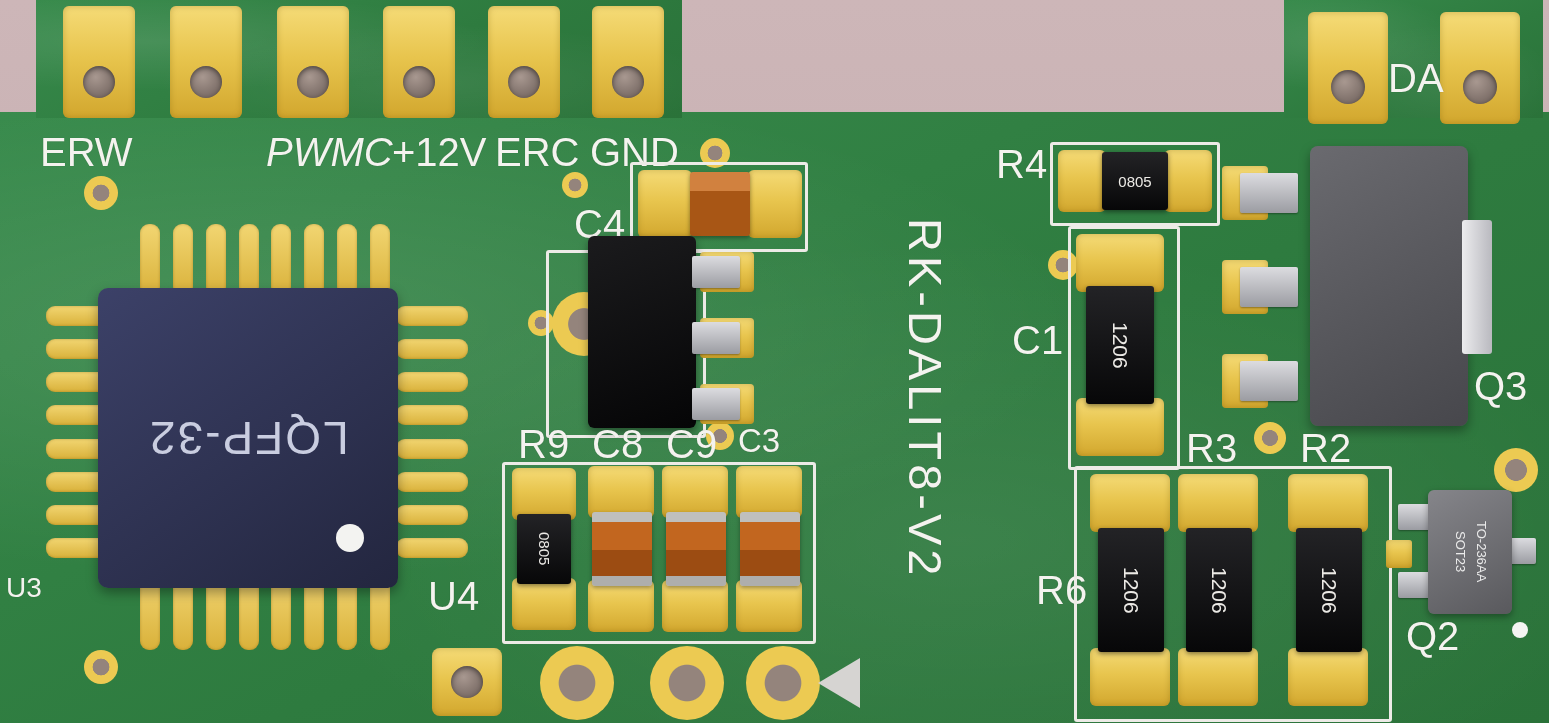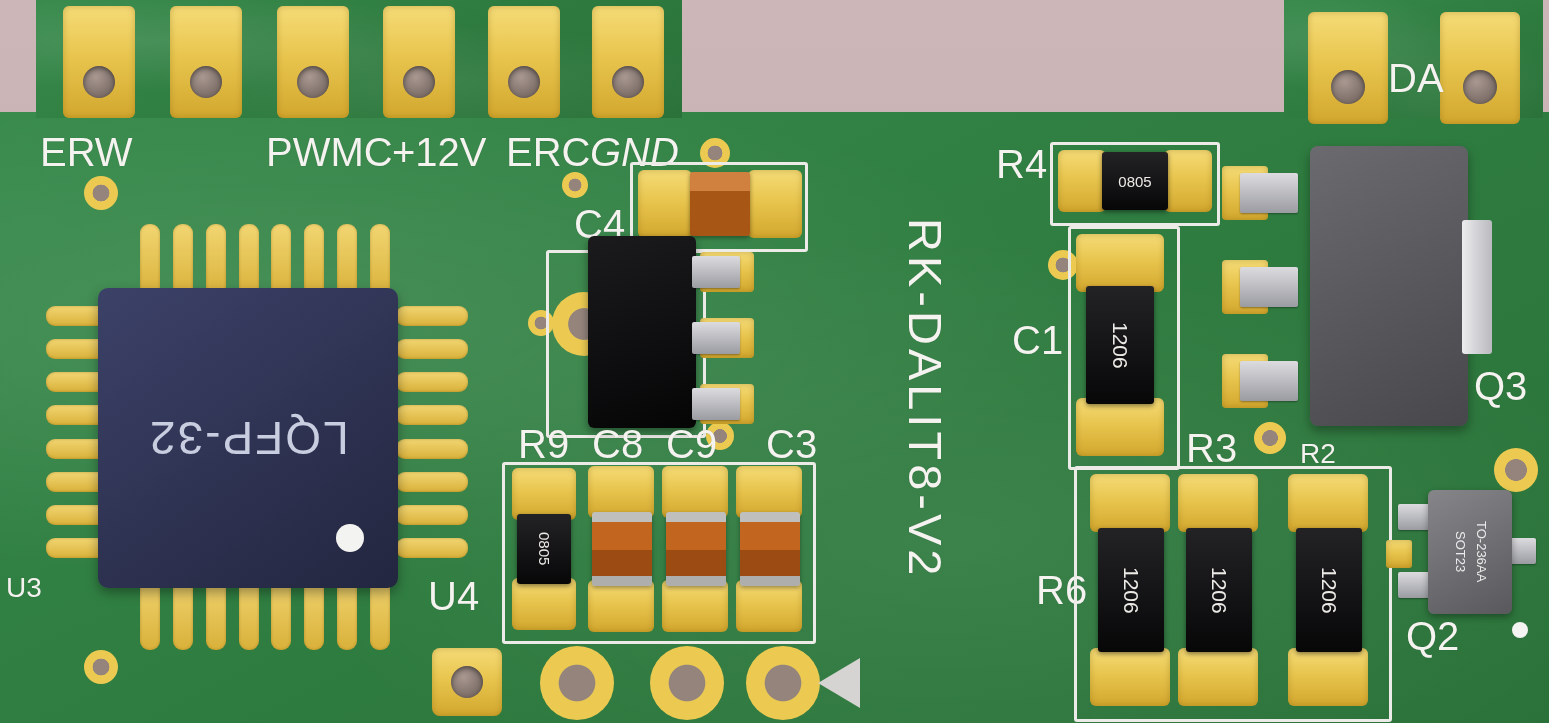--- a/index.html
+++ b/index.html
@@ -67,24 +67,24 @@
 
   <div class="pad" style="left:1308px;top:12px;width:80px;height:112px;">
       <span class="hole" style="left:23px;top:58px;width:34px;height:34px;"></span>
     </div>
   <div class="pad" style="left:1440px;top:12px;width:80px;height:112px;">
       <span class="hole" style="left:23px;top:58px;width:34px;height:34px;"></span>
     </div>
   <span class="silk" style="left:1388px;top:56px;font-size:40px;">DA</span>
 
   <span class="silk" style="left:40px;top:130px;font-size:40px;">ERW</span>
-  <span class="silk" style="left:266px;top:130px;font-size:40px;">PWMC</span>
+  <span class="silk" style="left:266px;top:130px;font-size:40px;font-style:italic;">PWMC</span>
   <span class="silk" style="left:392px;top:130px;font-size:40px;">+12V</span>
-  <span class="silk" style="left:495px;top:130px;font-size:40px;margin-left:11px;">ERC</span>
-  <span class="silk" style="left:590px;top:130px;font-size:40px;font-style:italic;">GND</span>
+  <span class="silk" style="left:495px;top:130px;font-size:40px;">ERC</span>
+  <span class="silk" style="left:590px;top:130px;font-size:40px;">GND</span>
 
   <span class="via" style="left:84px;top:176px;width:34px;height:34px;"></span>
   <span class="via" style="left:562px;top:172px;width:26px;height:26px;"></span>
   <span class="via" style="left:700px;top:138px;width:30px;height:30px;"></span>
   <span class="via" style="left:84px;top:650px;width:34px;height:34px;"></span>
   <span class="via" style="left:528px;top:310px;width:26px;height:26px;"></span>
   <span class="via" style="left:706px;top:422px;width:28px;height:28px;"></span>
   <span class="via" style="left:1048px;top:250px;width:30px;height:30px;"></span>
   <span class="via" style="left:1254px;top:422px;width:32px;height:32px;"></span>
   <span class="via" style="left:1494px;top:448px;width:44px;height:44px;"></span>
@@ -155,21 +155,21 @@
   <div style="position:absolute;left:588px;top:236px;width:108px;height:192px;border-radius:6px;
               background:linear-gradient(160deg,#1b1b1d,#050506);
               box-shadow:0 4px 9px rgba(0,0,0,.4);"></div>
   <div class="lead" style="left:692px;top:256px;width:48px;height:32px;"></div>
   <div class="lead" style="left:692px;top:322px;width:48px;height:32px;"></div>
   <div class="lead" style="left:692px;top:388px;width:48px;height:32px;"></div>
 
   <span class="silk" style="left:518px;top:422px;font-size:40px;">R9</span>
   <span class="silk" style="left:592px;top:422px;font-size:40px;">C8</span>
   <span class="silk" style="left:666px;top:422px;font-size:40px;">C9</span>
-  <span class="silk" style="left:766px;top:422px;font-size:40px;">C3</span>
+  <span class="silk" style="left:738px;top:422px;font-size:33px;">C3</span>
   <div class="outline" style="left:502px;top:462px;width:308px;height:176px;"></div>
 
   <div class="pad" style="left:512px;top:468px;width:64px;height:52px;"></div>
   <div class="pad" style="left:512px;top:578px;width:64px;height:52px;"></div>
   <div class="blackchip" style="left:517px;top:514px;width:54px;height:70px;">
     <span class="vtext" style="font-size:15px;">0805</span>
   </div>
 
   <div class="pad" style="left:588px;top:466px;width:66px;height:52px;"></div>
   <div class="pad" style="left:588px;top:580px;width:66px;height:52px;"></div>
@@ -218,21 +218,21 @@
   <div class="lead" style="left:1240px;top:267px;width:58px;height:40px;"></div>
   <div class="lead" style="left:1240px;top:361px;width:58px;height:40px;"></div>
   <div style="position:absolute;left:1310px;top:146px;width:158px;height:280px;border-radius:8px;
               background:linear-gradient(150deg,#6a6a6f,#47474c);
               box-shadow:0 5px 11px rgba(0,0,0,.35);"></div>
   <div style="position:absolute;left:1462px;top:220px;width:30px;height:134px;border-radius:3px;
               background:linear-gradient(90deg,#ececee,#b9b9bf);"></div>
   <span class="silk" style="left:1474px;top:364px;font-size:40px;">Q3</span>
 
   <span class="silk" style="left:1186px;top:426px;font-size:40px;">R3</span>
-  <span class="silk" style="left:1300px;top:426px;font-size:28px;margin-top:12px;">R2</span>
+  <span class="silk" style="left:1300px;top:426px;font-size:40px;">R2</span>
   <span class="silk" style="left:1036px;top:568px;font-size:40px;">R6</span>
   <div class="outline" style="left:1074px;top:466px;width:312px;height:250px;"></div>
 
   <div class="pad" style="left:1090px;top:474px;width:80px;height:58px;"></div>
   <div class="pad" style="left:1090px;top:648px;width:80px;height:58px;"></div>
   <div class="blackchip" style="left:1098px;top:528px;width:66px;height:124px;">
     <span class="vtext" style="font-size:21px;">1206</span>
   </div>
 
   <div class="pad" style="left:1178px;top:474px;width:80px;height:58px;"></div>

